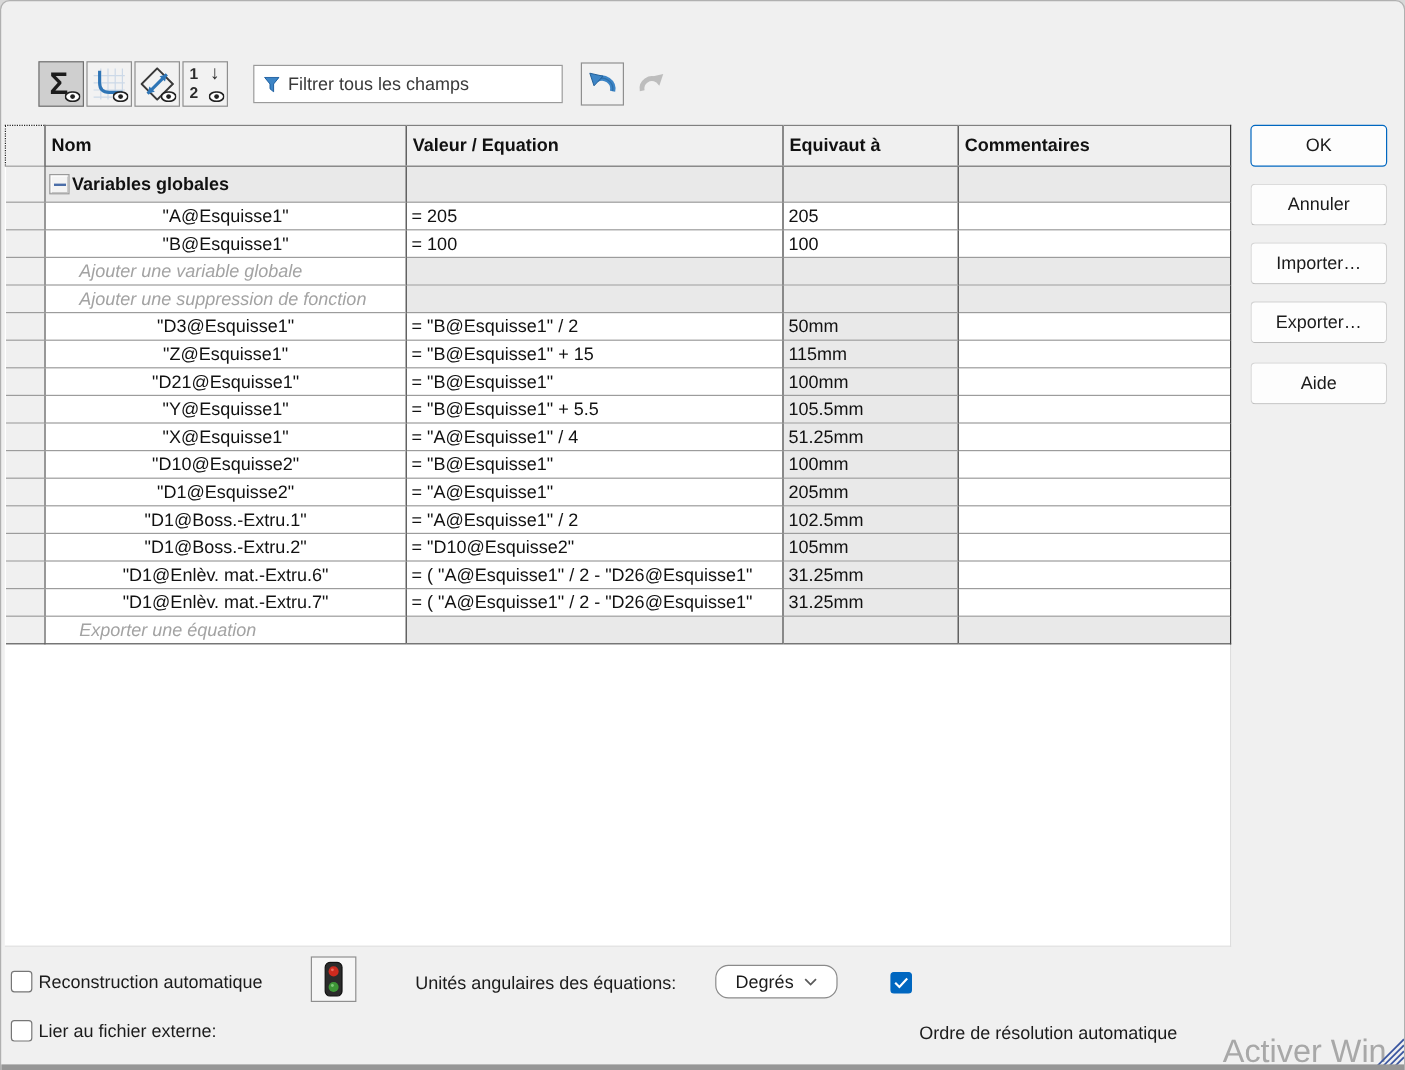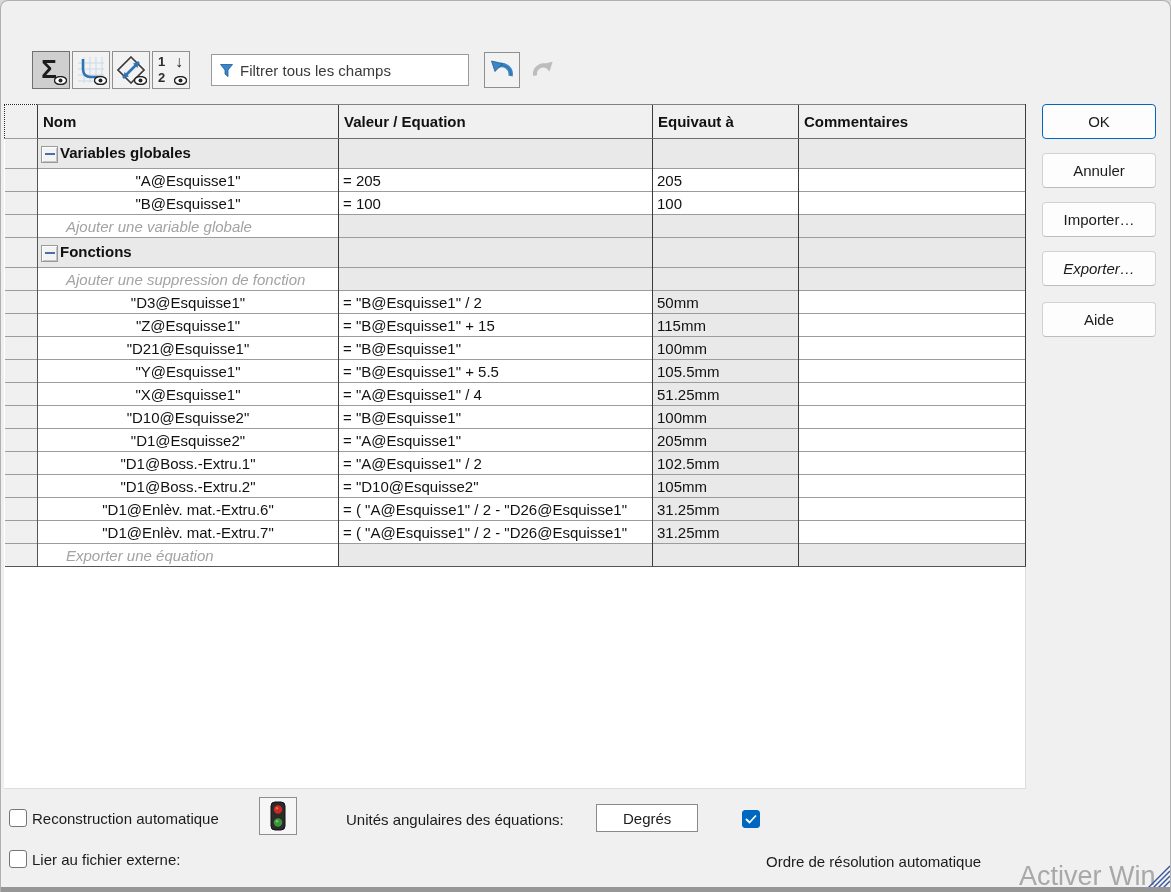--- a/index.html
+++ b/index.html
@@ -68,21 +68,21 @@
   
   .checkbox { position:absolute; width:18px; height:18px; background:#fff; border:1px solid #767676;
     border-radius:3px; display:flex; align-items:center; justify-content:center; }
   .checkbox svg { display:none; }
   .checkbox.checked { background:#0067c0; border-color:#0067c0; }
   .checkbox.checked svg { display:block; }
   .f-label { position:absolute; font-size:15px; color:#1b1b1b; white-space:nowrap; }
   .light-btn { position:absolute; left:258px; top:796px; width:38px; height:38px; background:#f6f6f6;
     border:1px solid #8f8f8f; display:flex; align-items:center; justify-content:center; }
   .select { position:absolute; left:595px; top:803px; width:102px; height:28px; background:#fff;
-    border:1px solid #8a8a8a; border-radius:0; display:flex; align-items:center; padding:0 26px; justify-content:space-between; }
+    border:1px solid #8a8a8a; border-radius:11px; display:flex; align-items:center; padding:0 16px; justify-content:space-between; }
   .select .sel-text { font-size:15px; color:#1b1b1b; }
 
   .watermark { position:absolute; left:1018px; top:860px; font-size:27px; color:#a8a8a8; white-space:nowrap; }
   .bottom-edge { position:absolute; left:0; top:886px; width:100%; height:6px; background:#969696; }
   .grip { position:absolute; right:0px; bottom:4px; }
 </style>
 </head>
 <body>
 
 <div class="window">
@@ -190,29 +190,20 @@
             <td class="c-eval">100</td>
             <td class="c-com"></td>
           </tr>
           <tr class="row-add">
             <td class="c-sel"></td>
             <td class="c-name">Ajouter une variable globale</td>
             <td class="c-eq"></td>
             <td class="c-eval"></td>
             <td class="c-com"></td>
           </tr>
-          <tr class="row-section">
-            <td class="c-sel"></td>
-            <td class="c-name"><span class="collapse-box">
-                <span class="minus"></span>
-              </span><span>Fonctions</span></td>
-            <td class="c-eq"></td>
-            <td class="c-eval"></td>
-            <td class="c-com"></td>
-          </tr>
           <tr class="row-add">
             <td class="c-sel"></td>
             <td class="c-name">Ajouter une suppression de fonction</td>
             <td class="c-eq"></td>
             <td class="c-eval"></td>
             <td class="c-com"></td>
           </tr>
           <tr class="row-data">
             <td class="c-sel"></td>
             <td class="c-name">"D3@Esquisse1"</td>
@@ -297,21 +288,21 @@
             <td class="c-eval"></td>
             <td class="c-com"></td>
           </tr>
         </tbody>
     </table>
   </div>
 
   <button class="side-btn primary" style="top:103px;">OK</button>
   <button class="side-btn" style="top:152px;">Annuler</button>
   <button class="side-btn" style="top:201px;">Importer…</button>
-  <button class="side-btn" style="top:250px;font-style:italic;">Exporter…</button>
+  <button class="side-btn" style="top:250px;">Exporter…</button>
   <button class="side-btn" style="top:301px;">Aide</button>
 
   <span class="checkbox" style="left:8px; top:808px;">
     
   </span>
   <span class="f-label" style="left:31px; top:809px;">Reconstruction automatique</span>
 
   <div class="light-btn">
     <svg width="16" height="30" viewBox="0 0 16 30">
       <rect x="1" y="1" width="14" height="28" rx="4" fill="#2b2b2b" stroke="#111"></rect>

